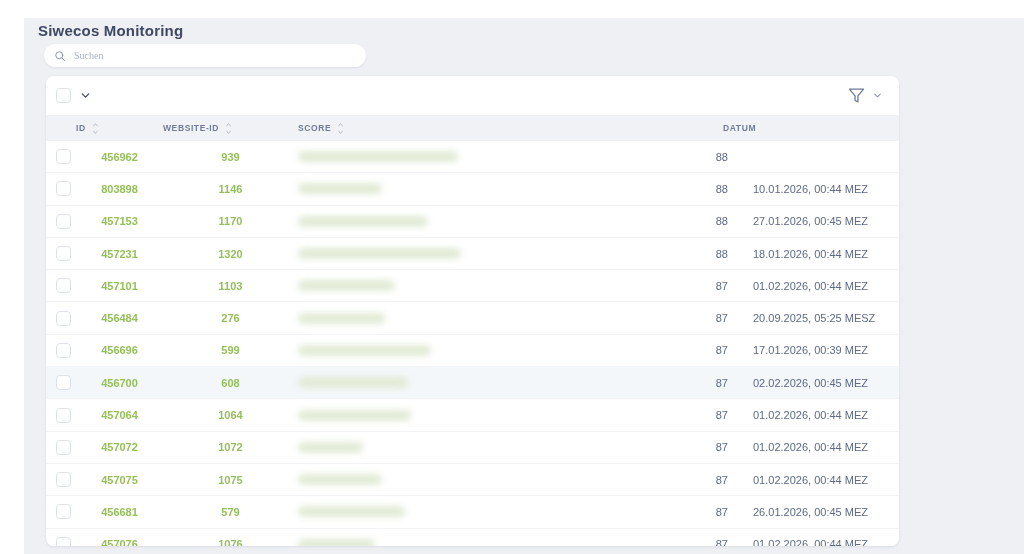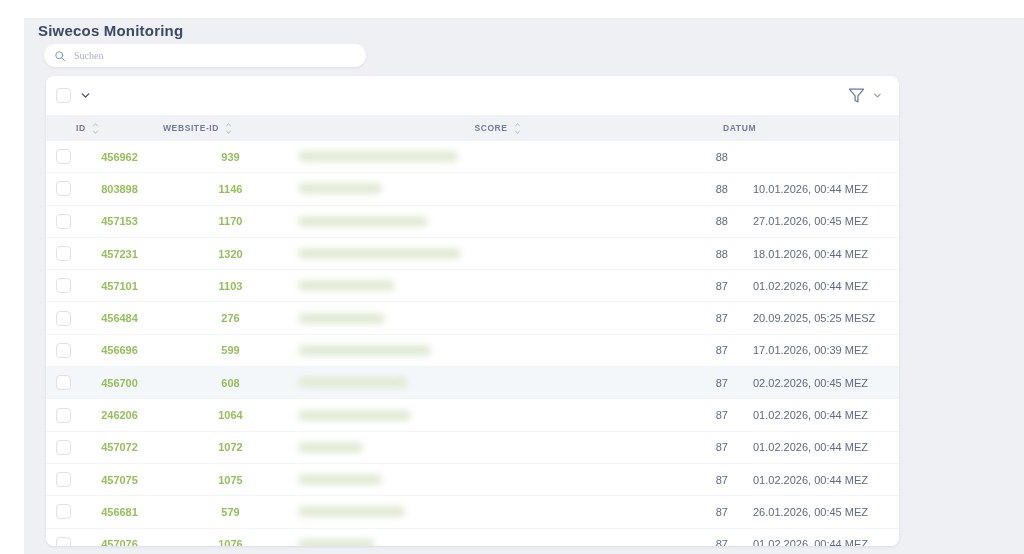--- a/index.html
+++ b/index.html
@@ -34,21 +34,21 @@
                  stroke-linecap:round; stroke-linejoin:round; margin-left:7px; cursor:pointer; }
 
   .grid { display:grid;
           grid-template-columns:30px 87px 135px 400px 30px 230px 1fr;
           align-items:center; }
   .thead { height:26px; background:#f0f2f6; }
   .th { display:flex; align-items:center; font-size:8.5px; font-weight:bold;
         color:#717c97; letter-spacing:.6px; text-transform:uppercase; }
   .th .sort { width:9px; height:13px; margin-left:5px; stroke:#a2abbd; fill:none;
               stroke-width:2; stroke-linecap:round; stroke-linejoin:round; cursor:pointer; }
-  .th-score { justify-content:center; }
+  .th-score { justify-content:flex-start; }
   .th-datum { padding-left:25px; }
 
   .trow { height:32.3px; border-bottom:1px solid #f2f4f7; }
   .trow.hl { background:#f4f7fa; }
   .cell-cb { padding-left:10px; }
   .cell-id, .cell-wid { font-size:11px; font-weight:bold; color:#95bf5b;text-align:center; }
   .cell-web { display:flex; }
   .blur-bar { height:11px; background:#e2ebd6; border-radius:6px; filter:blur(3px); }
   .cell-score { font-size:11px; color:#5d6985; text-align:right; }
   .cell-datum { font-size:11px; color:#5d6985; padding-left:25px; white-space:nowrap; }
@@ -326,21 +326,21 @@
         <path d="M10 11v6"></path>
               <path d="M14 11v6"></path>
       </svg>
     </div>
   </div>
 
   <div class="grid trow">
     <div class="cell-cb">
       <div class="cbx"></div>
     </div>
-    <div class="cell-id">246206</div>
+    <div class="cell-id">457064</div>
     <div class="cell-wid">1064</div>
     <div class="cell-web">
       <div class="blur-bar" style="width: 113px;"></div>
     </div>
     <div class="cell-score">87</div>
     <div class="cell-datum">01.02.2026, 00:44 MEZ</div>
     <div class="cell-actions">
       <svg class="act-icon" viewBox="0 0 24 24">
         <path d="M1 12s4-7.5 11-7.5S23 12 23 12s-4 7.5-11 7.5S1 12 1 12z"></path>
         <circle cx="12" cy="12" r="3.4"></circle>

